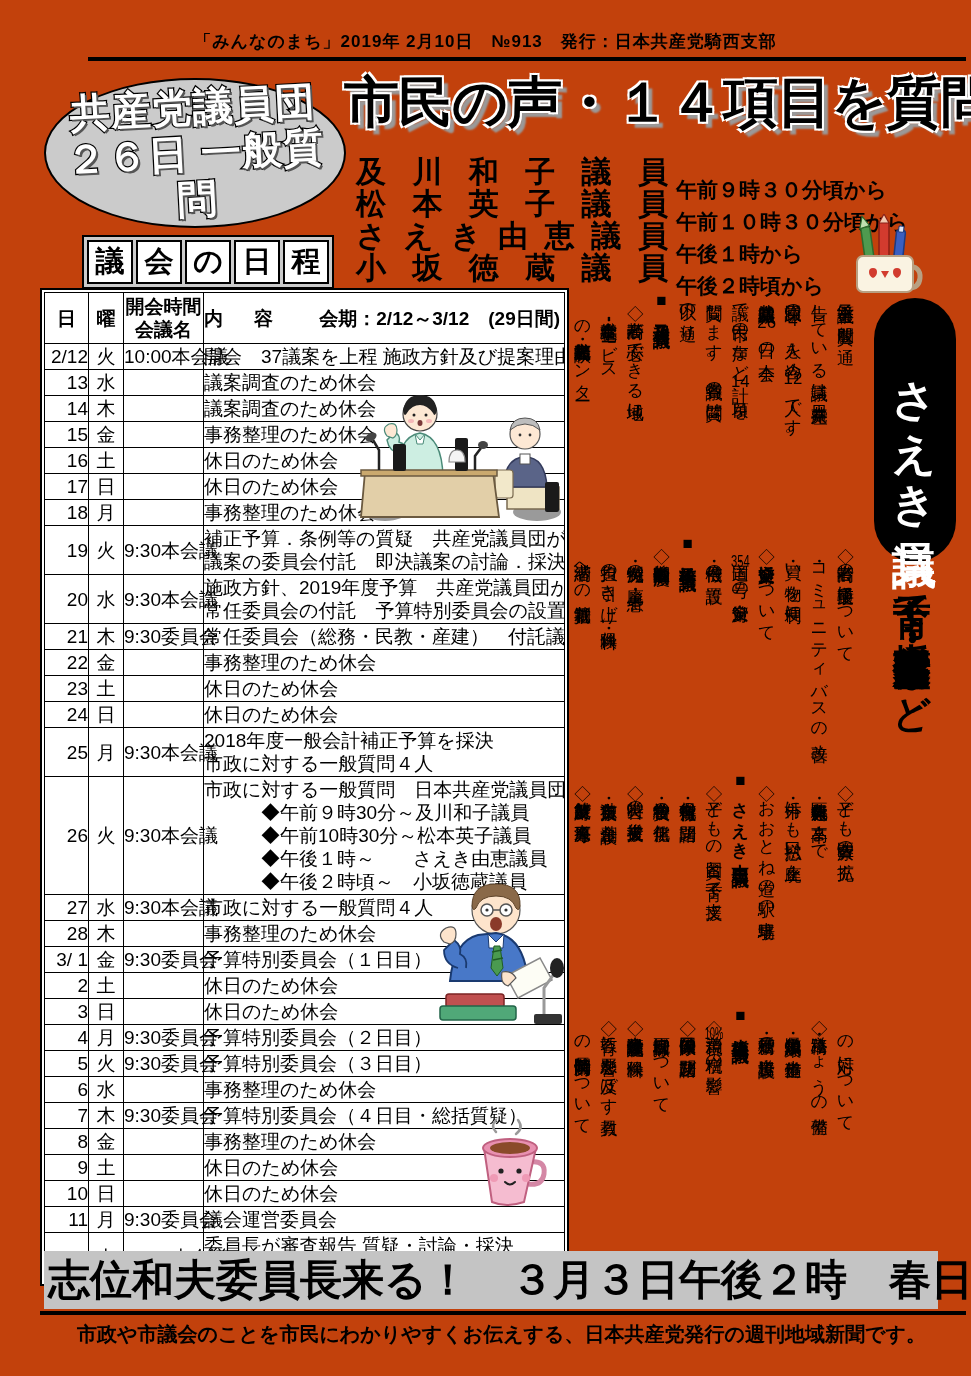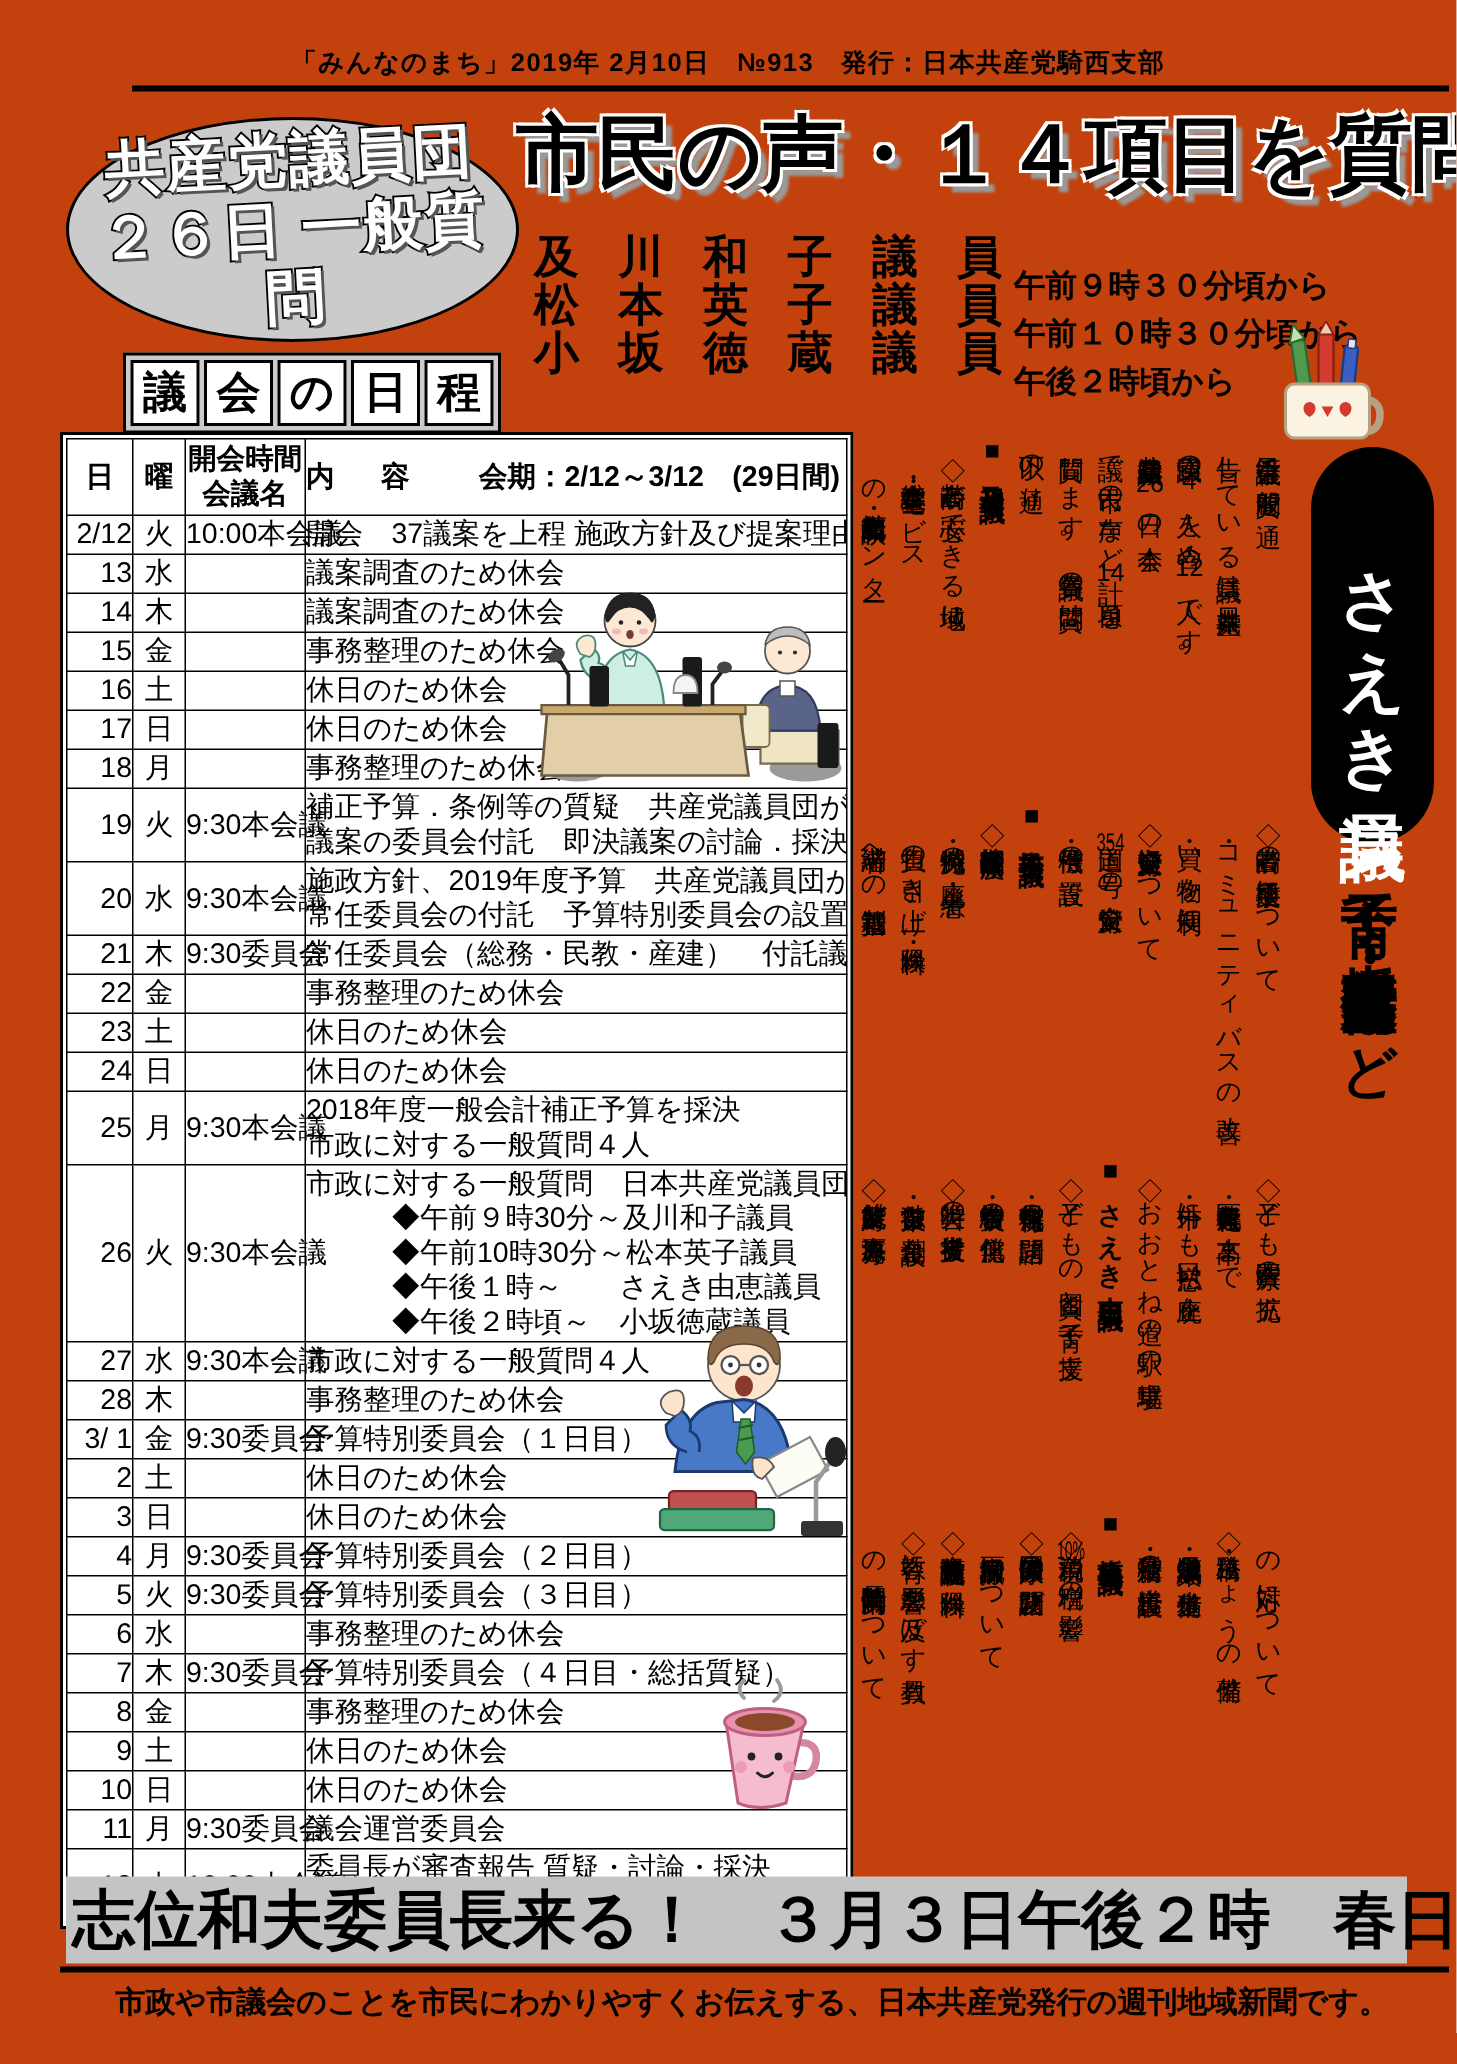--- a/index.html
+++ b/index.html
@@ -119,20 +119,24 @@
   <div class="main-title">市民の声・１４項目を質問</div>
 
   <div class="member-list">
       <div class="member-row">
         <span class="member-name">及川和子議員</span>
         <span class="member-time">午前９時３０分頃から</span>
       </div>
       <div class="member-row">
         <span class="member-name">松本英子議員</span>
         <span class="member-time">午前１０時３０分頃から</span>
+      </div>
+      <div class="member-row">
+        <span class="member-name">さえき由恵議員</span>
+        <span class="member-time">午後１時から</span>
       </div>
       <div class="member-row">
         <span class="member-name">小坂徳蔵議員</span>
         <span class="member-time">午後２時頃から</span>
       </div>
     </div>
 
   <svg id="illu-mug" class="illu" width="92" height="82" viewBox="0 0 92 82">
     <rect x="18" y="13" width="9" height="34" rx="2" fill="#4f9a4f" stroke="#2d6b2d" stroke-width="1.5" transform="rotate(-8 22 30)"></rect>
     <polygon points="17,14 27,12 21,2" fill="#bfe0b0" stroke="#2d6b2d" stroke-width="1.2" transform="rotate(-8 22 30)"></polygon>

